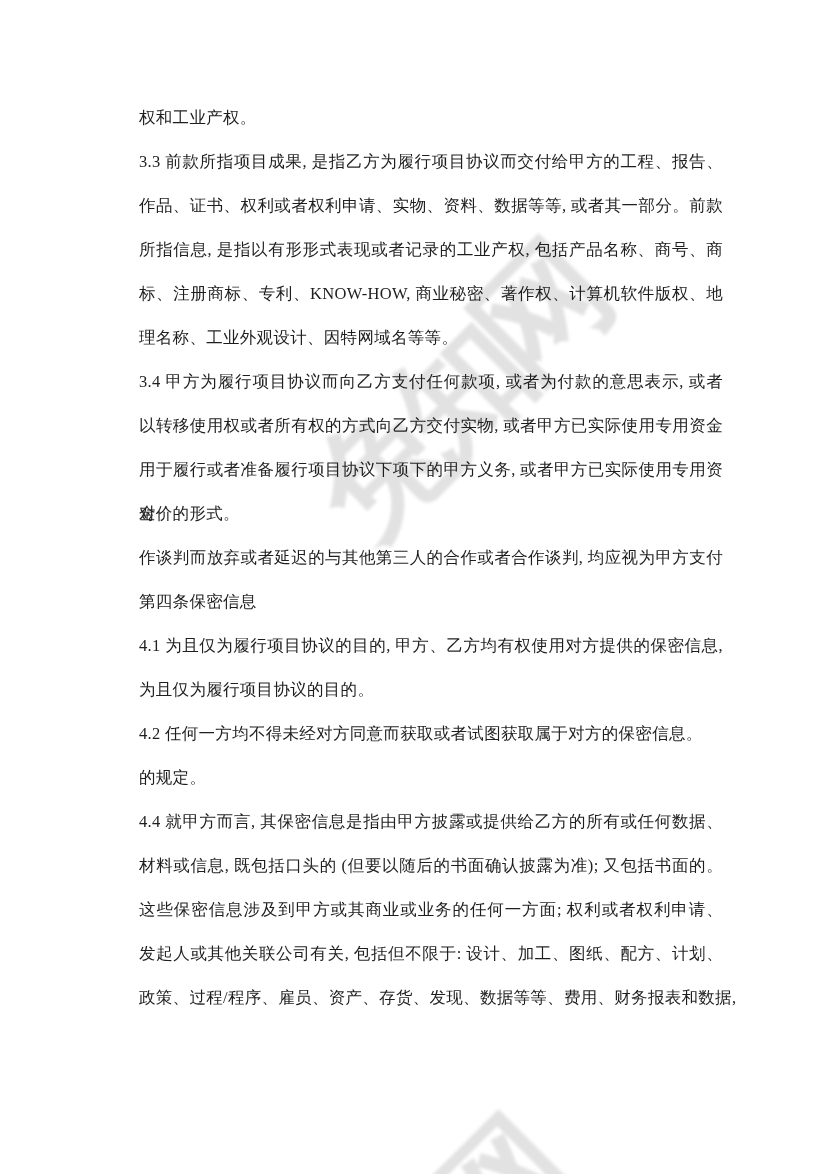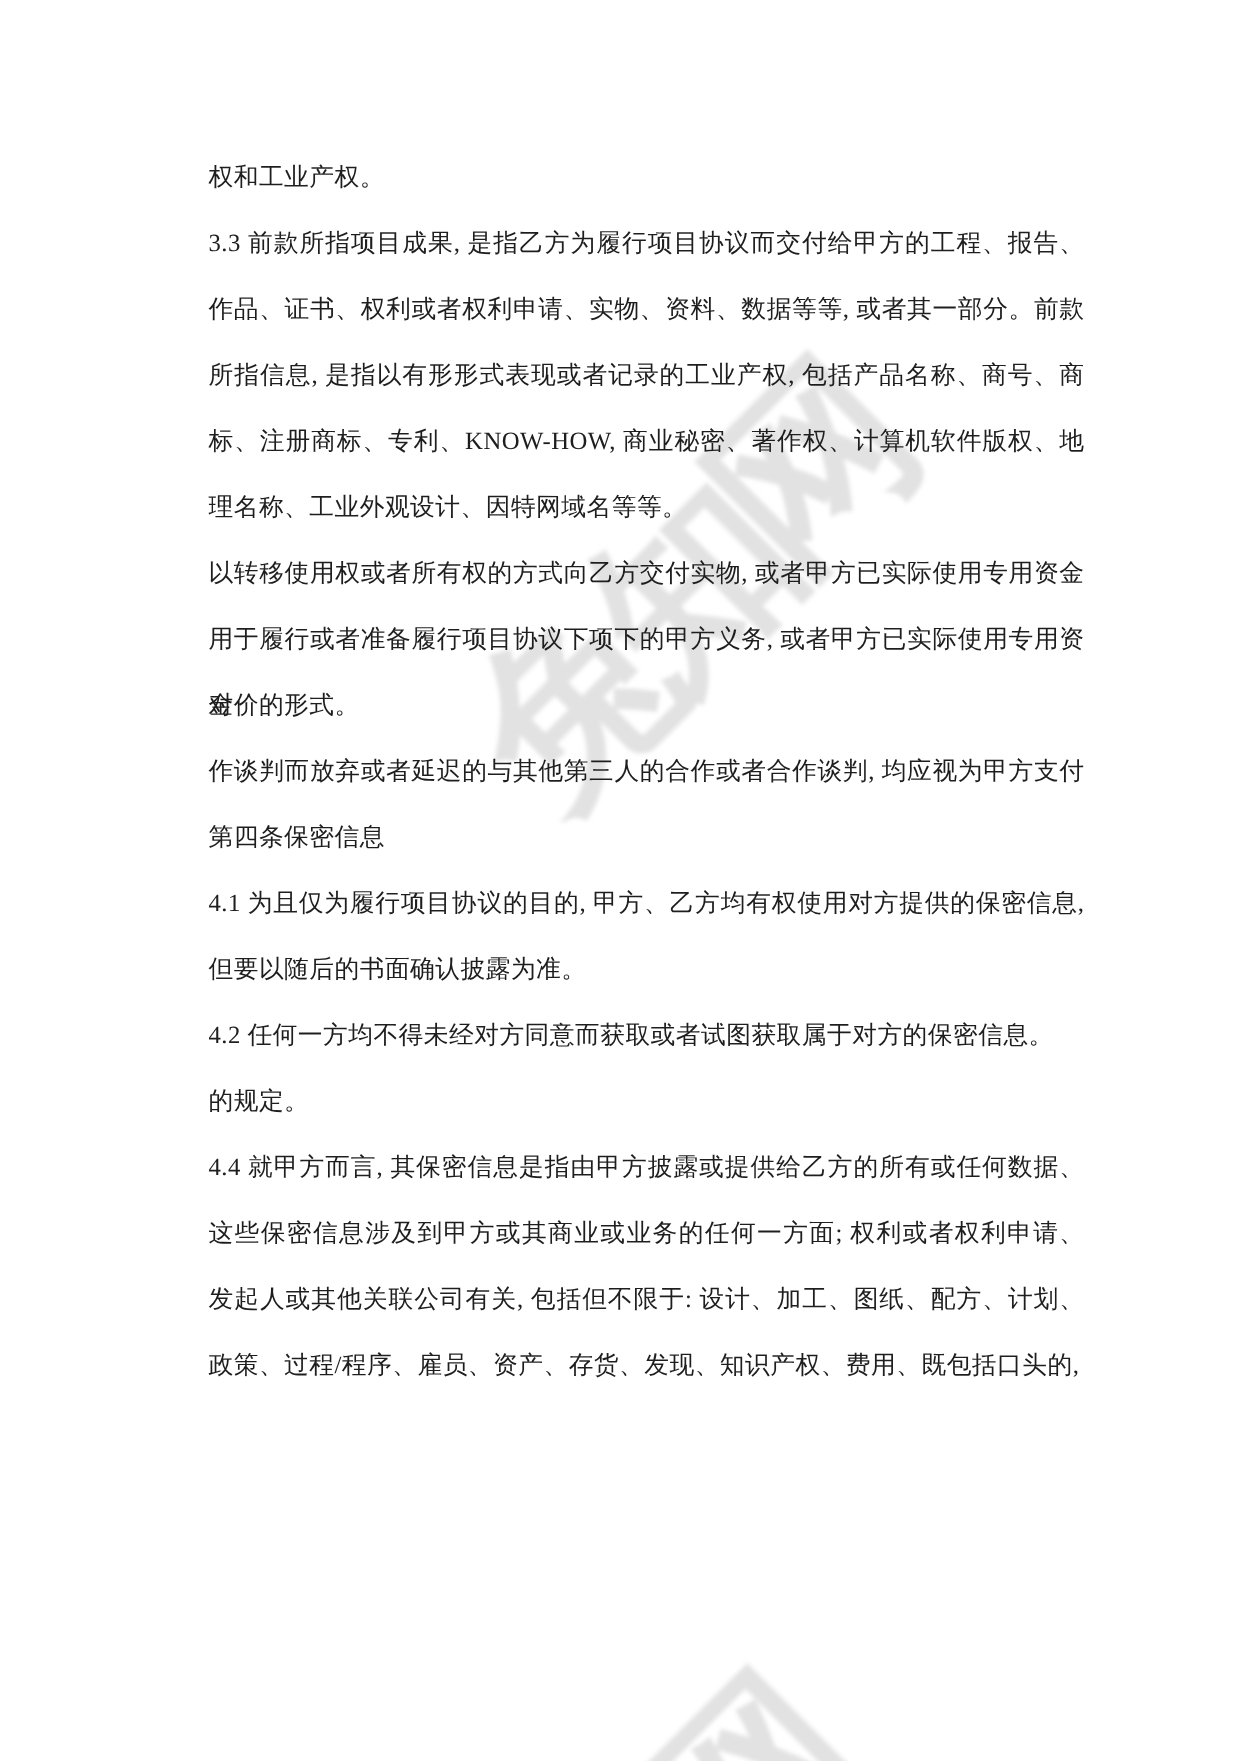--- a/index.html
+++ b/index.html
@@ -62,27 +62,29 @@
   <div class="watermark center">兔知网</div>
   <div class="watermark bottom">兔知网</div>
 
   <div class="doc">
       <div class="line end">权和工业产权。</div>
       <div class="line">3.3 前款所指项目成果, 是指乙方为履行项目协议而交付给甲方的工程、报告、</div>
       <div class="line">作品、证书、权利或者权利申请、实物、资料、数据等等, 或者其一部分。前款</div>
       <div class="line">所指信息, 是指以有形形式表现或者记录的工业产权, 包括产品名称、商号、商</div>
       <div class="line">标、注册商标、专利、KNOW-HOW, 商业秘密、著作权、计算机软件版权、地</div>
       <div class="line end">理名称、工业外观设计、因特网域名等等。</div>
+      <div class="line">3.4 甲方为履行项目协议而向乙方支付任何款项, 或者为付款的意思表示, 或者</div>
       <div class="line">以转移使用权或者所有权的方式向乙方交付实物, 或者甲方已实际使用专用资金</div>
       <div class="line">用于履行或者准备履行项目协议下项下的甲方义务, 或者甲方已实际使用专用资金</div>
       <div class="line end">对价的形式。</div>
       <div class="line">作谈判而放弃或者延迟的与其他第三人的合作或者合作谈判, 均应视为甲方支付</div>
       <div class="line end">第四条保密信息</div>
       <div class="line">4.1 为且仅为履行项目协议的目的, 甲方、乙方均有权使用对方提供的保密信息,</div>
-      <div class="line end">但要以随后的书面确认披露为准。</div>
+      <div class="line end">为且仅为履行项目协议的目的。</div>
       <div class="line end">4.2 任何一方均不得未经对方同意而获取或者试图获取属于对方的保密信息。</div>
       <div class="line end">的规定。</div>
       <div class="line">4.4 就甲方而言, 其保密信息是指由甲方披露或提供给乙方的所有或任何数据、</div>
+      <div class="line">材料或信息, 既包括口头的 (但要以随后的书面确认披露为准); 又包括书面的。</div>
       <div class="line">这些保密信息涉及到甲方或其商业或业务的任何一方面; 权利或者权利申请、</div>
       <div class="line">发起人或其他关联公司有关, 包括但不限于: 设计、加工、图纸、配方、计划、</div>
-      <div class="line end">政策、过程/程序、雇员、资产、存货、发现、知识产权、费用、既包括口头的,</div>
+      <div class="line end">政策、过程/程序、雇员、资产、存货、发现、数据等等、费用、财务报表和数据,</div>
     </div>
 </div>
 
 </body></html>

